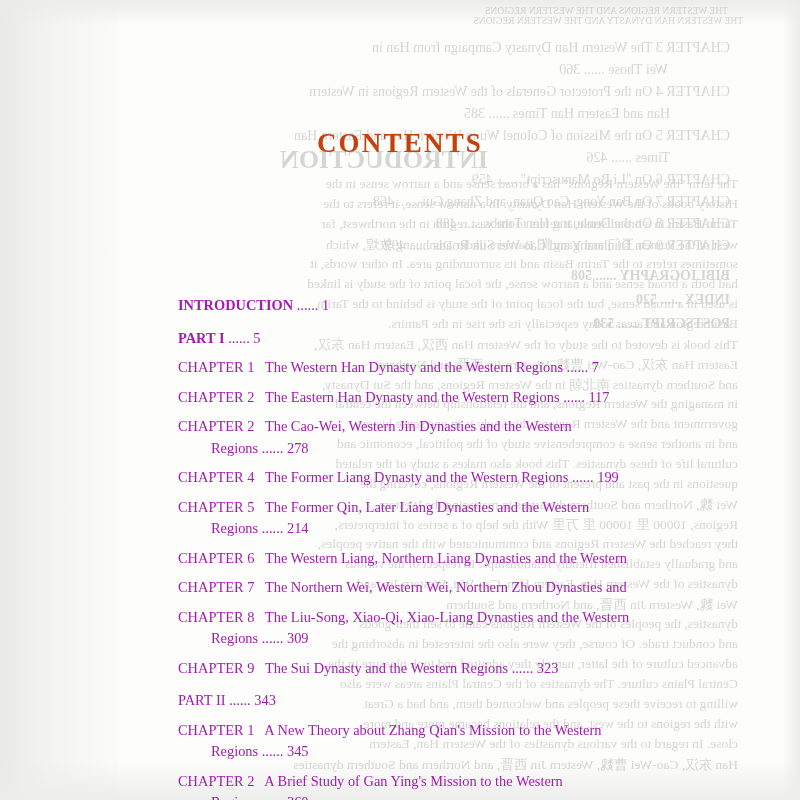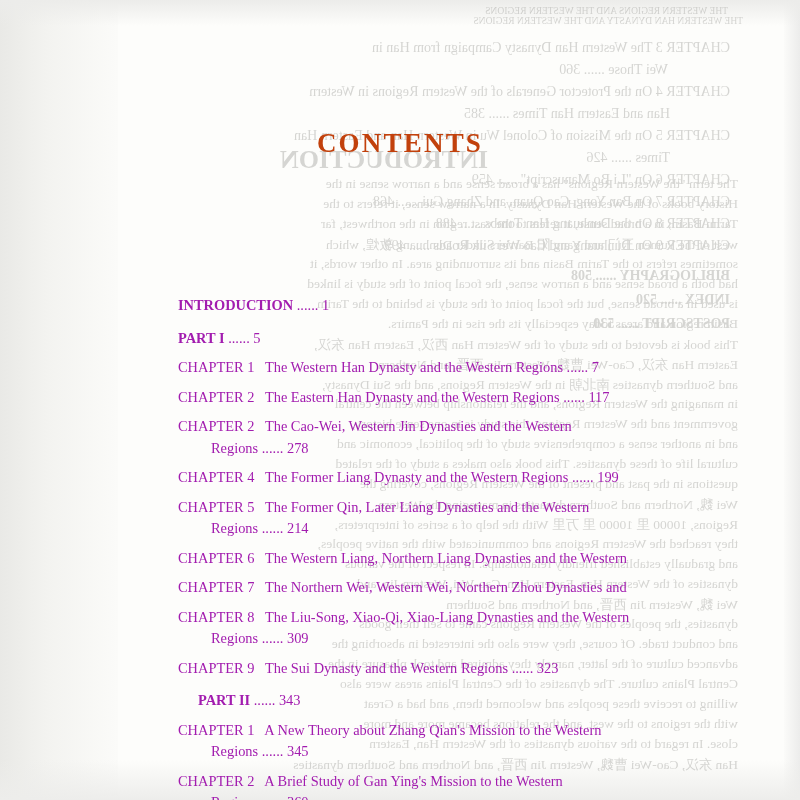--- a/index.html
+++ b/index.html
@@ -180,19 +180,19 @@
         <div class="toc-entry entry-part"><span class="lbl" style="font-weight: bold;">PART I</span><span class="lbl"> ...... </span><span>5</span></div>
         <div class="toc-entry entry-chapter"><span class="lbl">CHAPTER 1</span><span class="lbl">   The Western Han Dynasty and the Western Regions</span><span class="lbl"> ...... </span><span>7</span></div>
         <div class="toc-entry entry-chapter"><span class="lbl">CHAPTER 2</span><span class="lbl">   The Eastern Han Dynasty and the Western Regions</span><span class="lbl"> ...... </span><span>117</span></div>
         <div class="toc-entry entry-chapter"><span class="lbl">CHAPTER 2</span><span class="lbl">   The Cao-Wei, Western Jin Dynasties and the Western</span><span class="cont">Regions ...... 278</span></div>
         <div class="toc-entry entry-chapter"><span class="lbl">CHAPTER 4</span><span class="lbl">   The Former Liang Dynasty and the Western Regions</span><span class="lbl"> ...... </span><span>199</span></div>
         <div class="toc-entry entry-chapter"><span class="lbl">CHAPTER 5</span><span class="lbl">   The Former Qin, Later Liang Dynasties and the Western</span><span class="cont">Regions ...... 214</span></div>
         <div class="toc-entry entry-chapter"><span class="lbl">CHAPTER 6</span><span class="lbl">   The Western Liang, Northern Liang Dynasties and the Western</span></div>
         <div class="toc-entry entry-chapter"><span class="lbl">CHAPTER 7</span><span class="lbl">   The Northern Wei, Western Wei, Northern Zhou Dynasties and</span></div>
         <div class="toc-entry entry-chapter"><span class="lbl">CHAPTER 8</span><span class="lbl">   The Liu-Song, Xiao-Qi, Xiao-Liang Dynasties and the Western</span><span class="cont">Regions ...... 309</span></div>
         <div class="toc-entry entry-chapter"><span class="lbl">CHAPTER 9</span><span class="lbl">   The Sui Dynasty and the Western Regions</span><span class="lbl"> ...... </span><span>323</span></div>
-        <div class="toc-entry entry-part"><span class="lbl" style="font-weight: bold; margin-left: 20px;">PART II</span><span class="lbl"> ...... </span><span>343</span></div>
+        <div class="toc-entry entry-part"><span class="lbl" style="font-weight: normal;">PART II</span><span class="lbl"> ...... </span><span>343</span></div>
         <div class="toc-entry entry-chapter"><span class="lbl">CHAPTER 1</span><span class="lbl">   A New Theory about Zhang Qian's Mission to the Western</span><span class="cont">Regions ...... 345</span></div>
         <div class="toc-entry entry-chapter"><span class="lbl">CHAPTER 2</span><span class="lbl">   A Brief Study of Gan Ying's Mission to the Western</span><span class="cont">Regions ...... 360</span></div>
       </div>
   </div>
 
 </div>
 
 </body></html>

